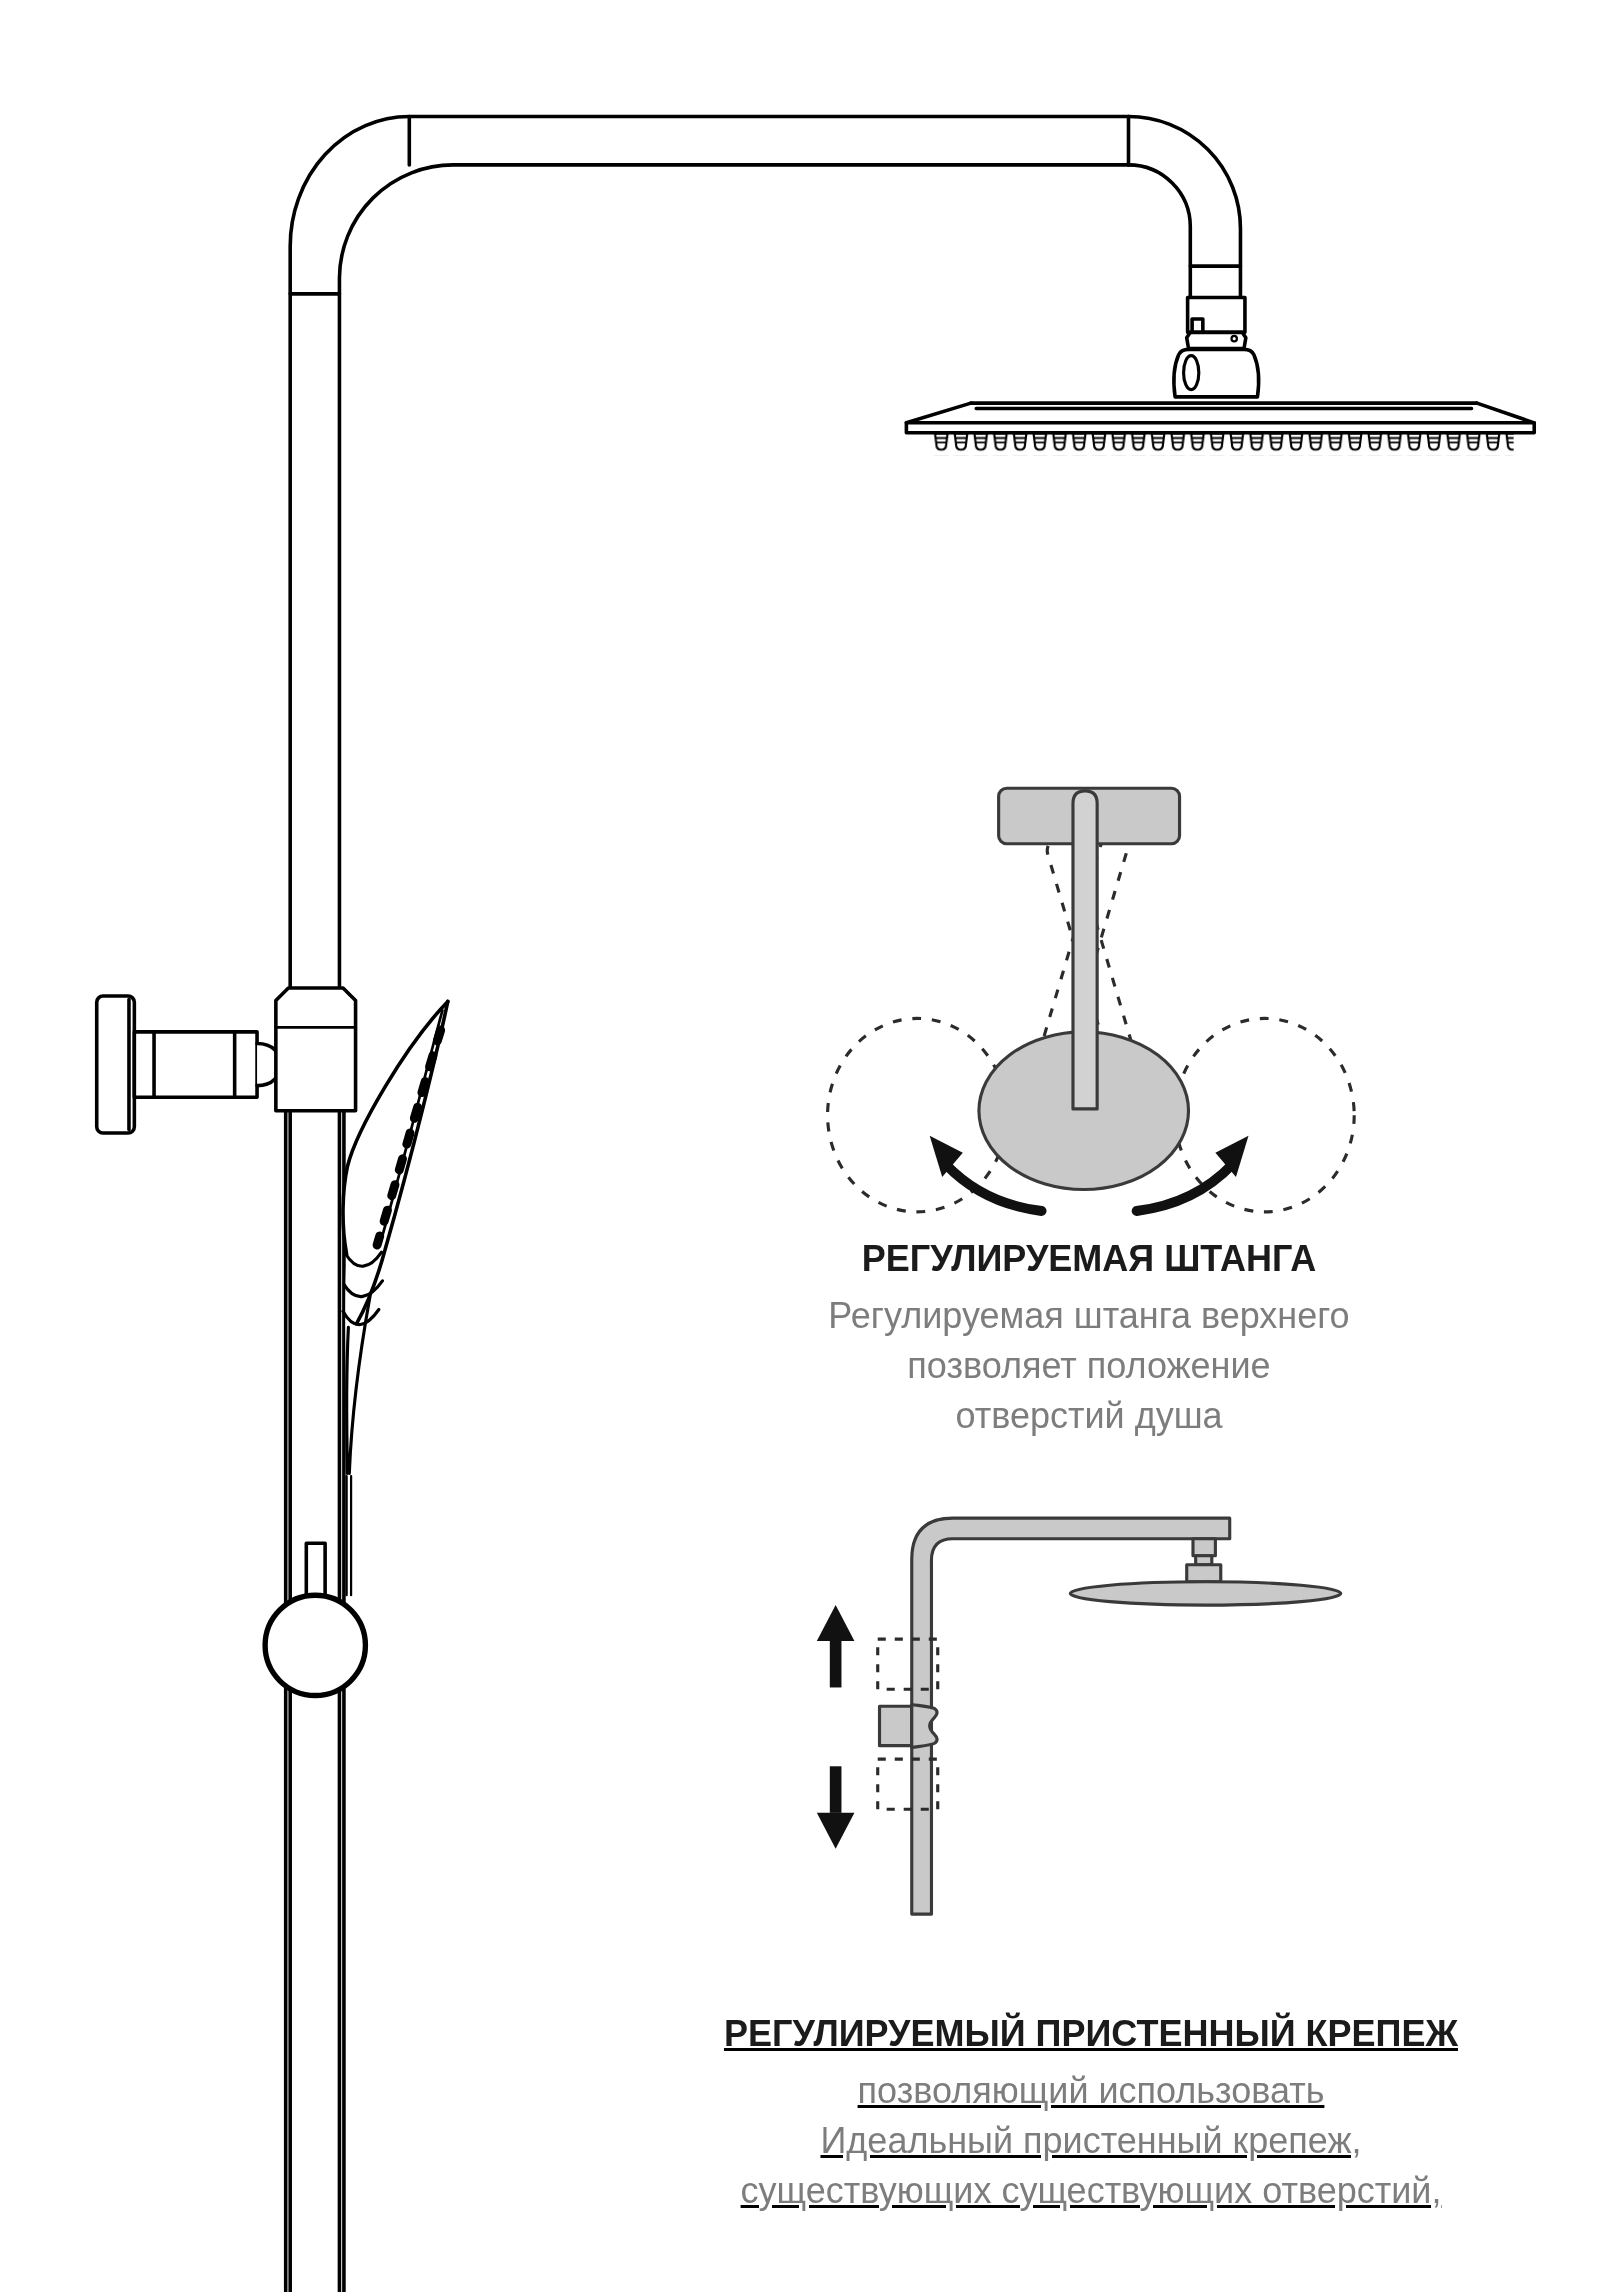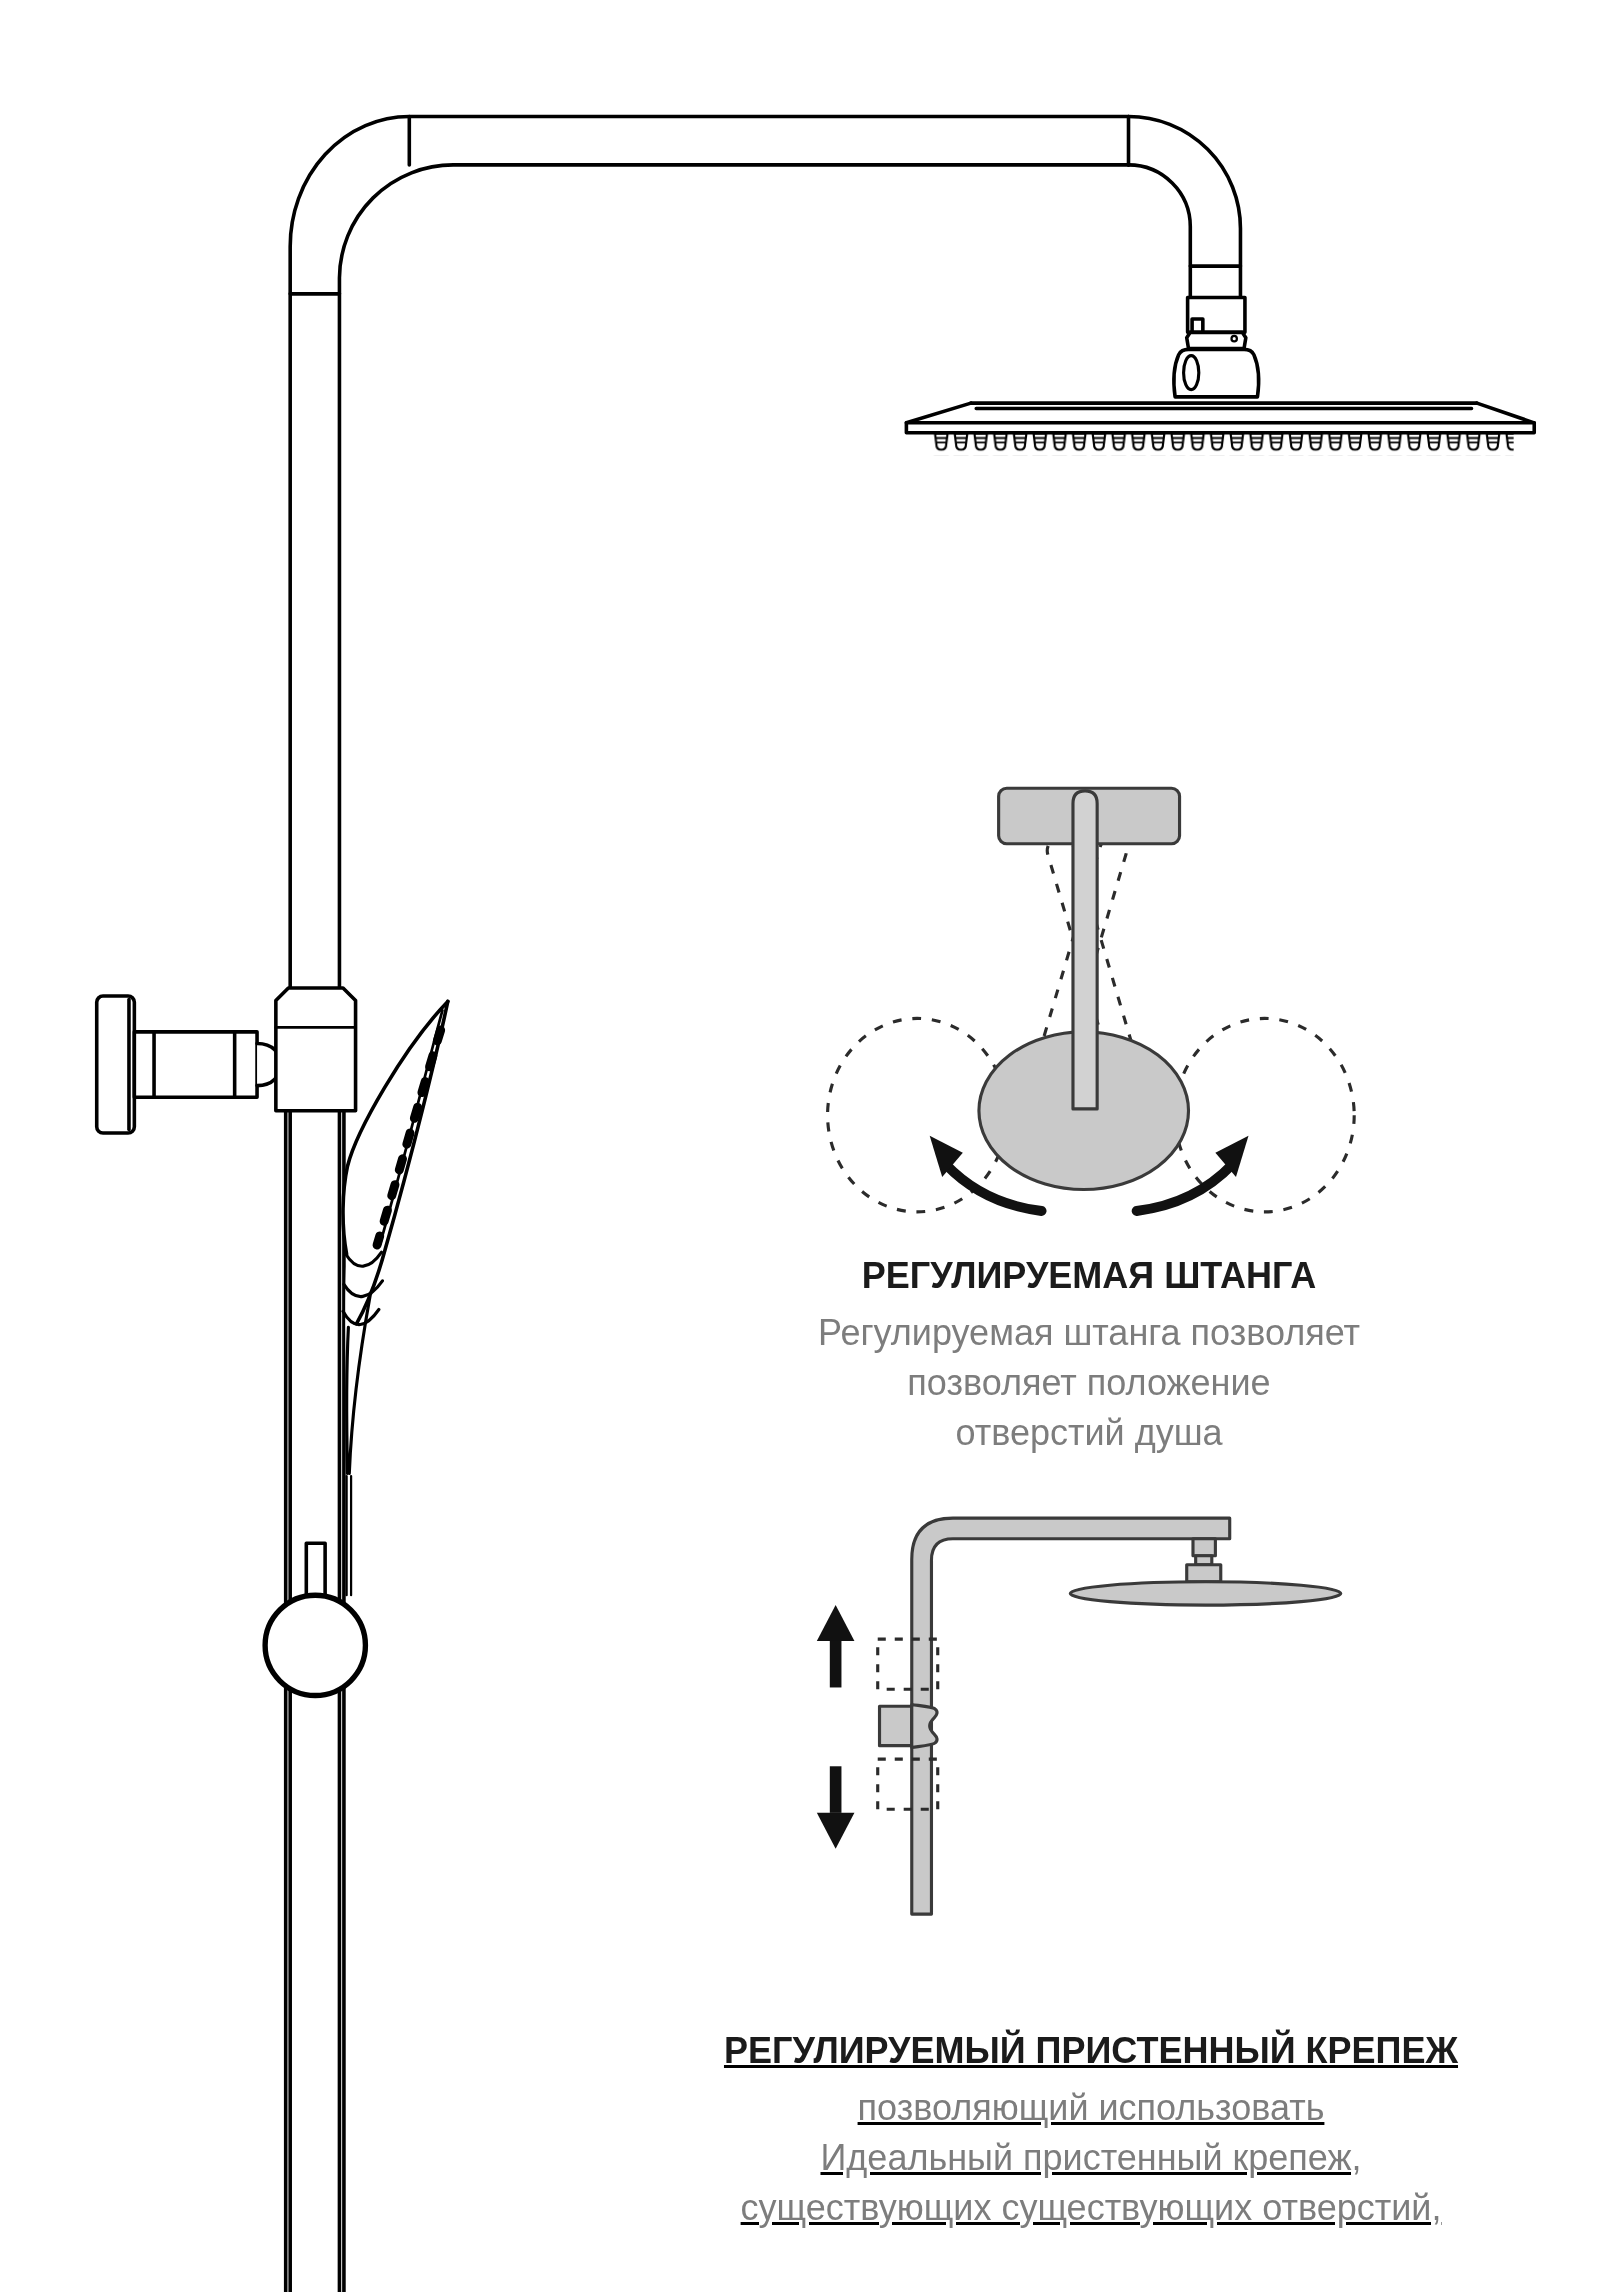--- a/index.html
+++ b/index.html
@@ -4,21 +4,21 @@
 <style>
   html,body{margin:0;padding:0;background:#ffffff;}
   .canvas{
     position:relative;
     width:1622px;height:2293px;
     background:#ffffff;
     overflow:hidden;
     font-family:"Liberation Sans", sans-serif;
   }
   .art{position:absolute;left:0;top:0;width:1622px;height:2293px;}
-  .text-block{position:absolute;text-align:center;margin-top:17px;}
+  .text-block{position:absolute;text-align:center;}
   .tb-mid{left:686px;top:1237px;width:806px;}
   .tb-bottom{left:643px;top:2012px;width:896px;text-decoration:underline;}
   .tb-title{
     font-size:36px;font-weight:700;color:#1b1b1b;
     letter-spacing:0px;line-height:43px;white-space:nowrap;
   }
   .tb-body{margin-top:10.7px;}
   .tb-line{
     font-size:36px;font-weight:400;color:#7d7d7d;
     line-height:50px;white-space:nowrap;
@@ -145,21 +145,21 @@
         <rect x="926.5" y="1832" width="13" height="52"></rect>
         <rect x="926.5" y="1972" width="13" height="52"></rect>
         <polygon points="912,2024 954,2024 933,2064"></polygon>
       </g>
     </g>
   </svg>
 
   <div class="text-block tb-mid">
     <div class="tb-title">РЕГУЛИРУЕМАЯ ШТАНГА</div>
     <div class="tb-body">
-      <div class="tb-line">Регулируемая штанга позволяет</div>
+      <div class="tb-line">Регулируемая штанга верхнего</div>
       <div class="tb-line">позволяет положение</div>
       <div class="tb-line">отверстий душа</div>
     </div>
   </div>
 
   <div class="text-block tb-bottom">
     <div class="tb-title">РЕГУЛИРУЕМЫЙ ПРИСТЕННЫЙ КРЕПЕЖ</div>
     <div class="tb-body">
       <div class="tb-line">позволяющий использовать</div>
       <div class="tb-line">Идеальный пристенный крепеж,</div>

